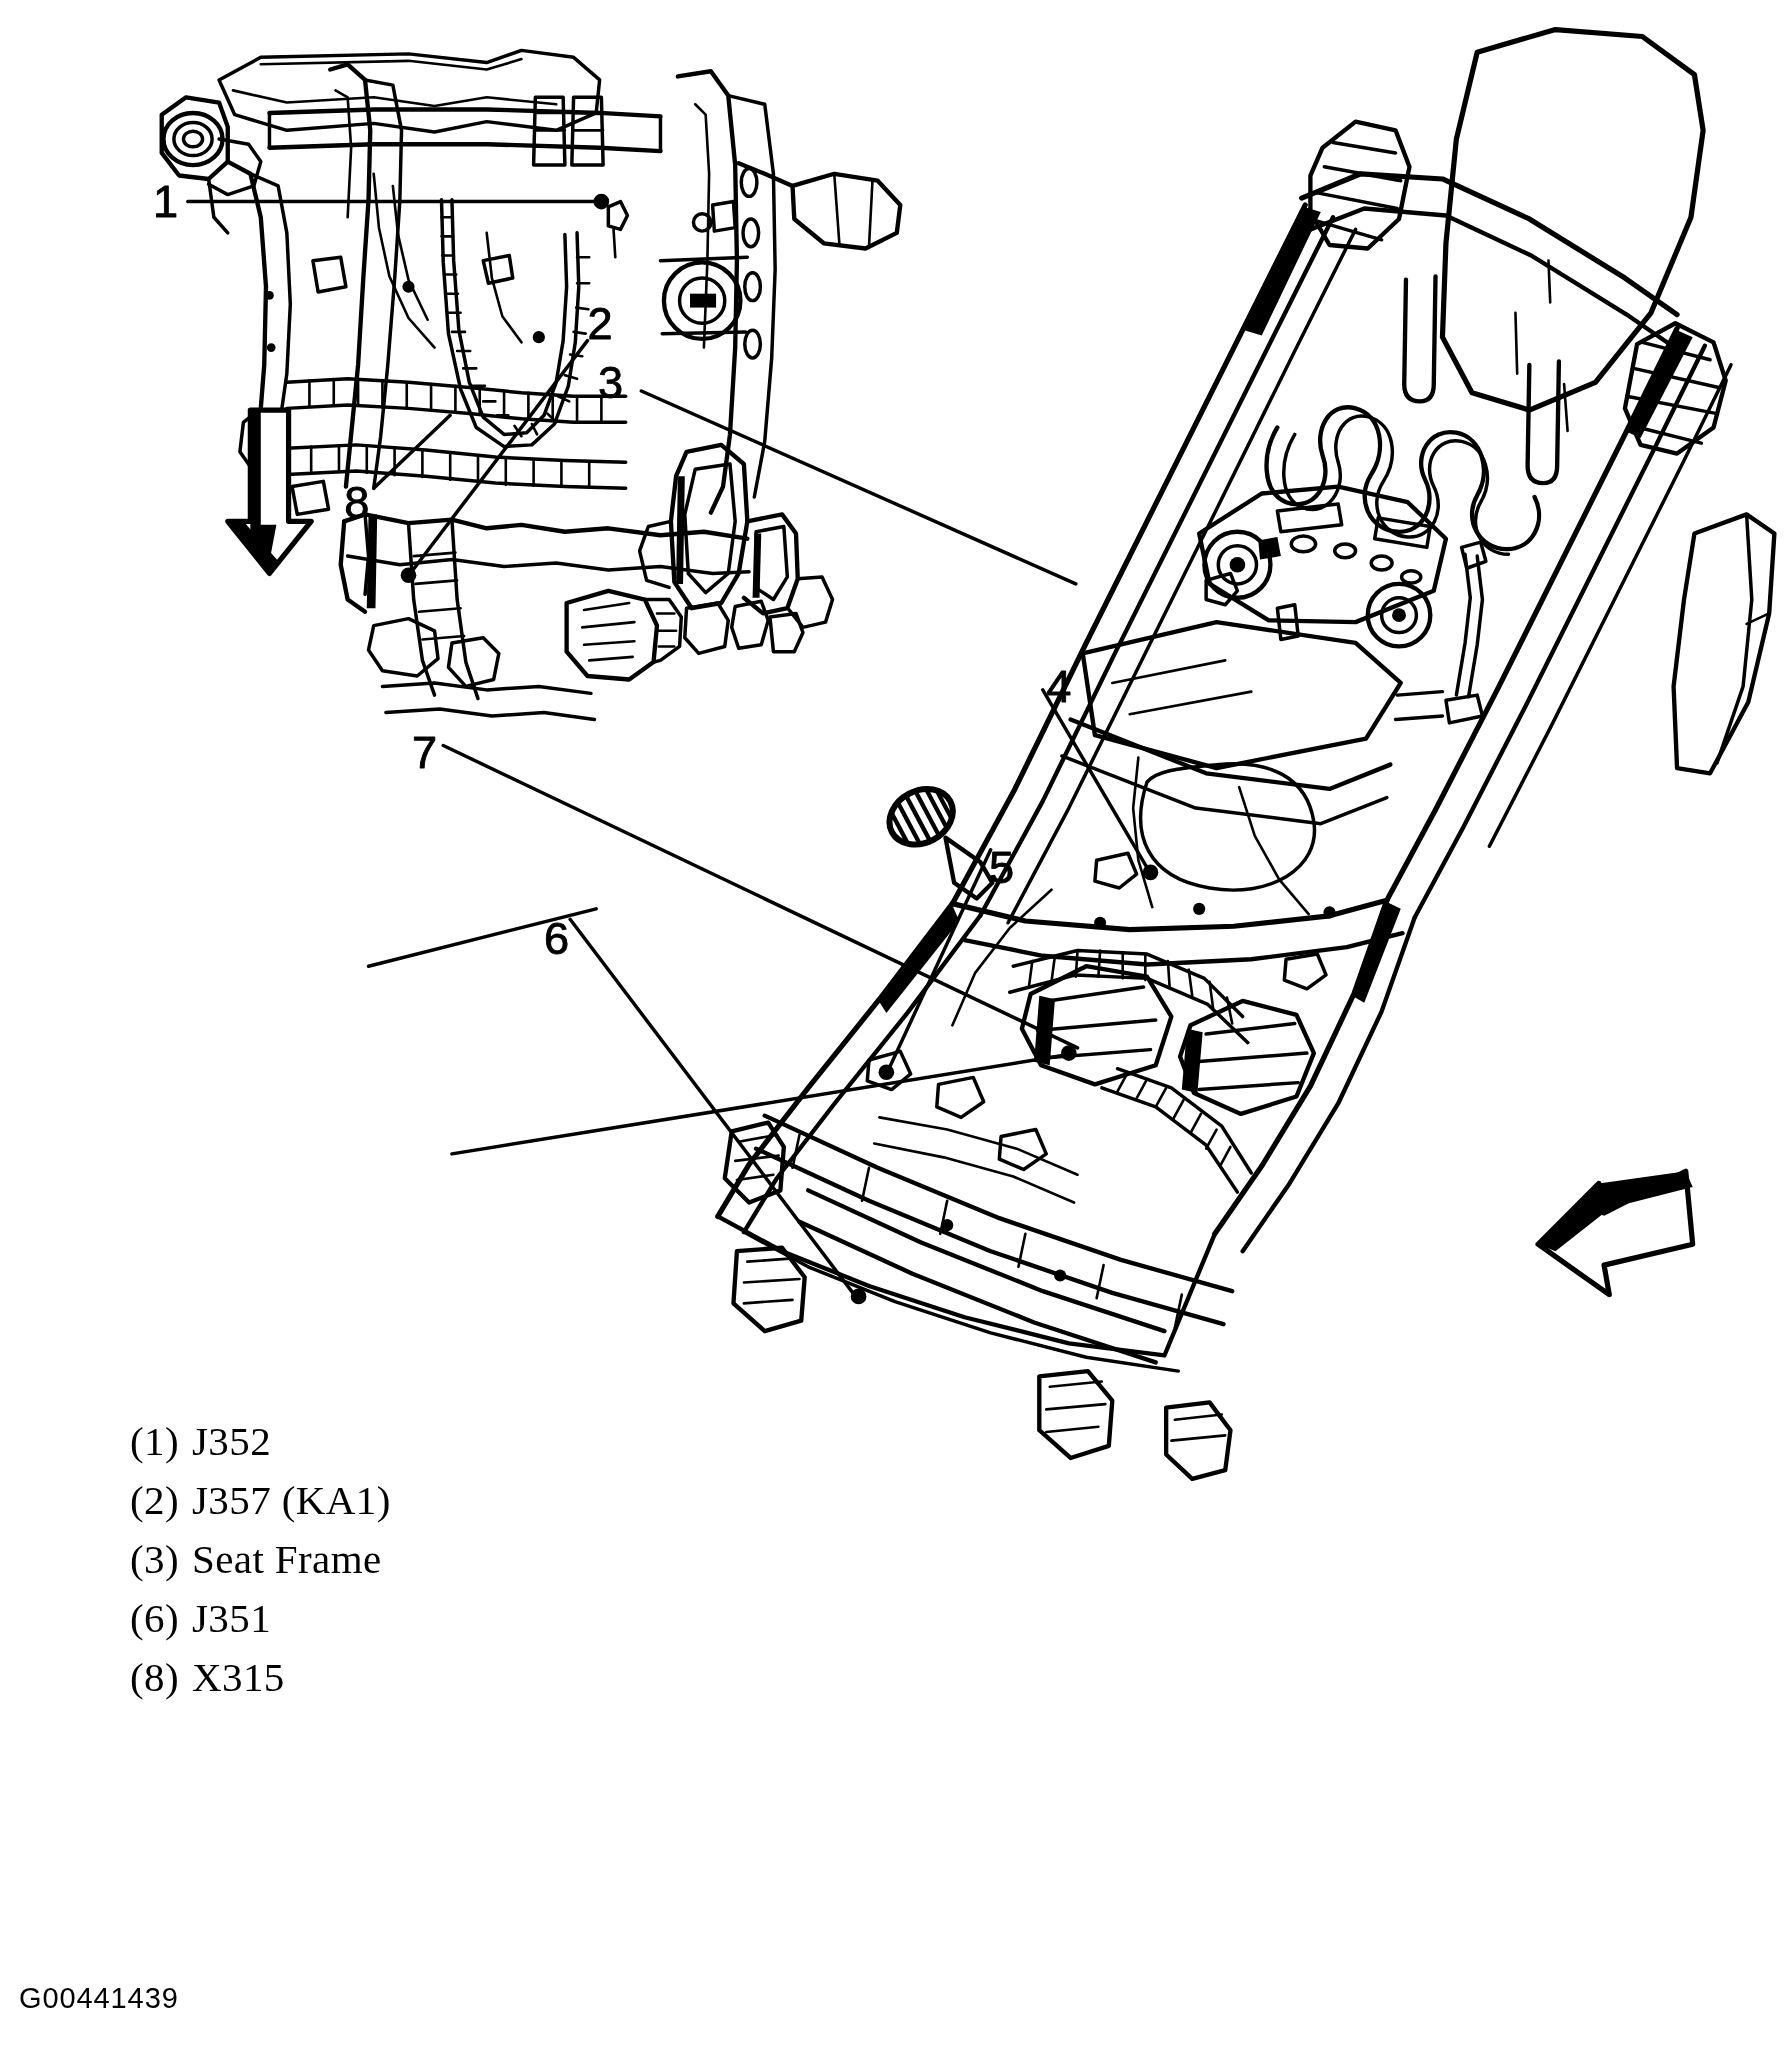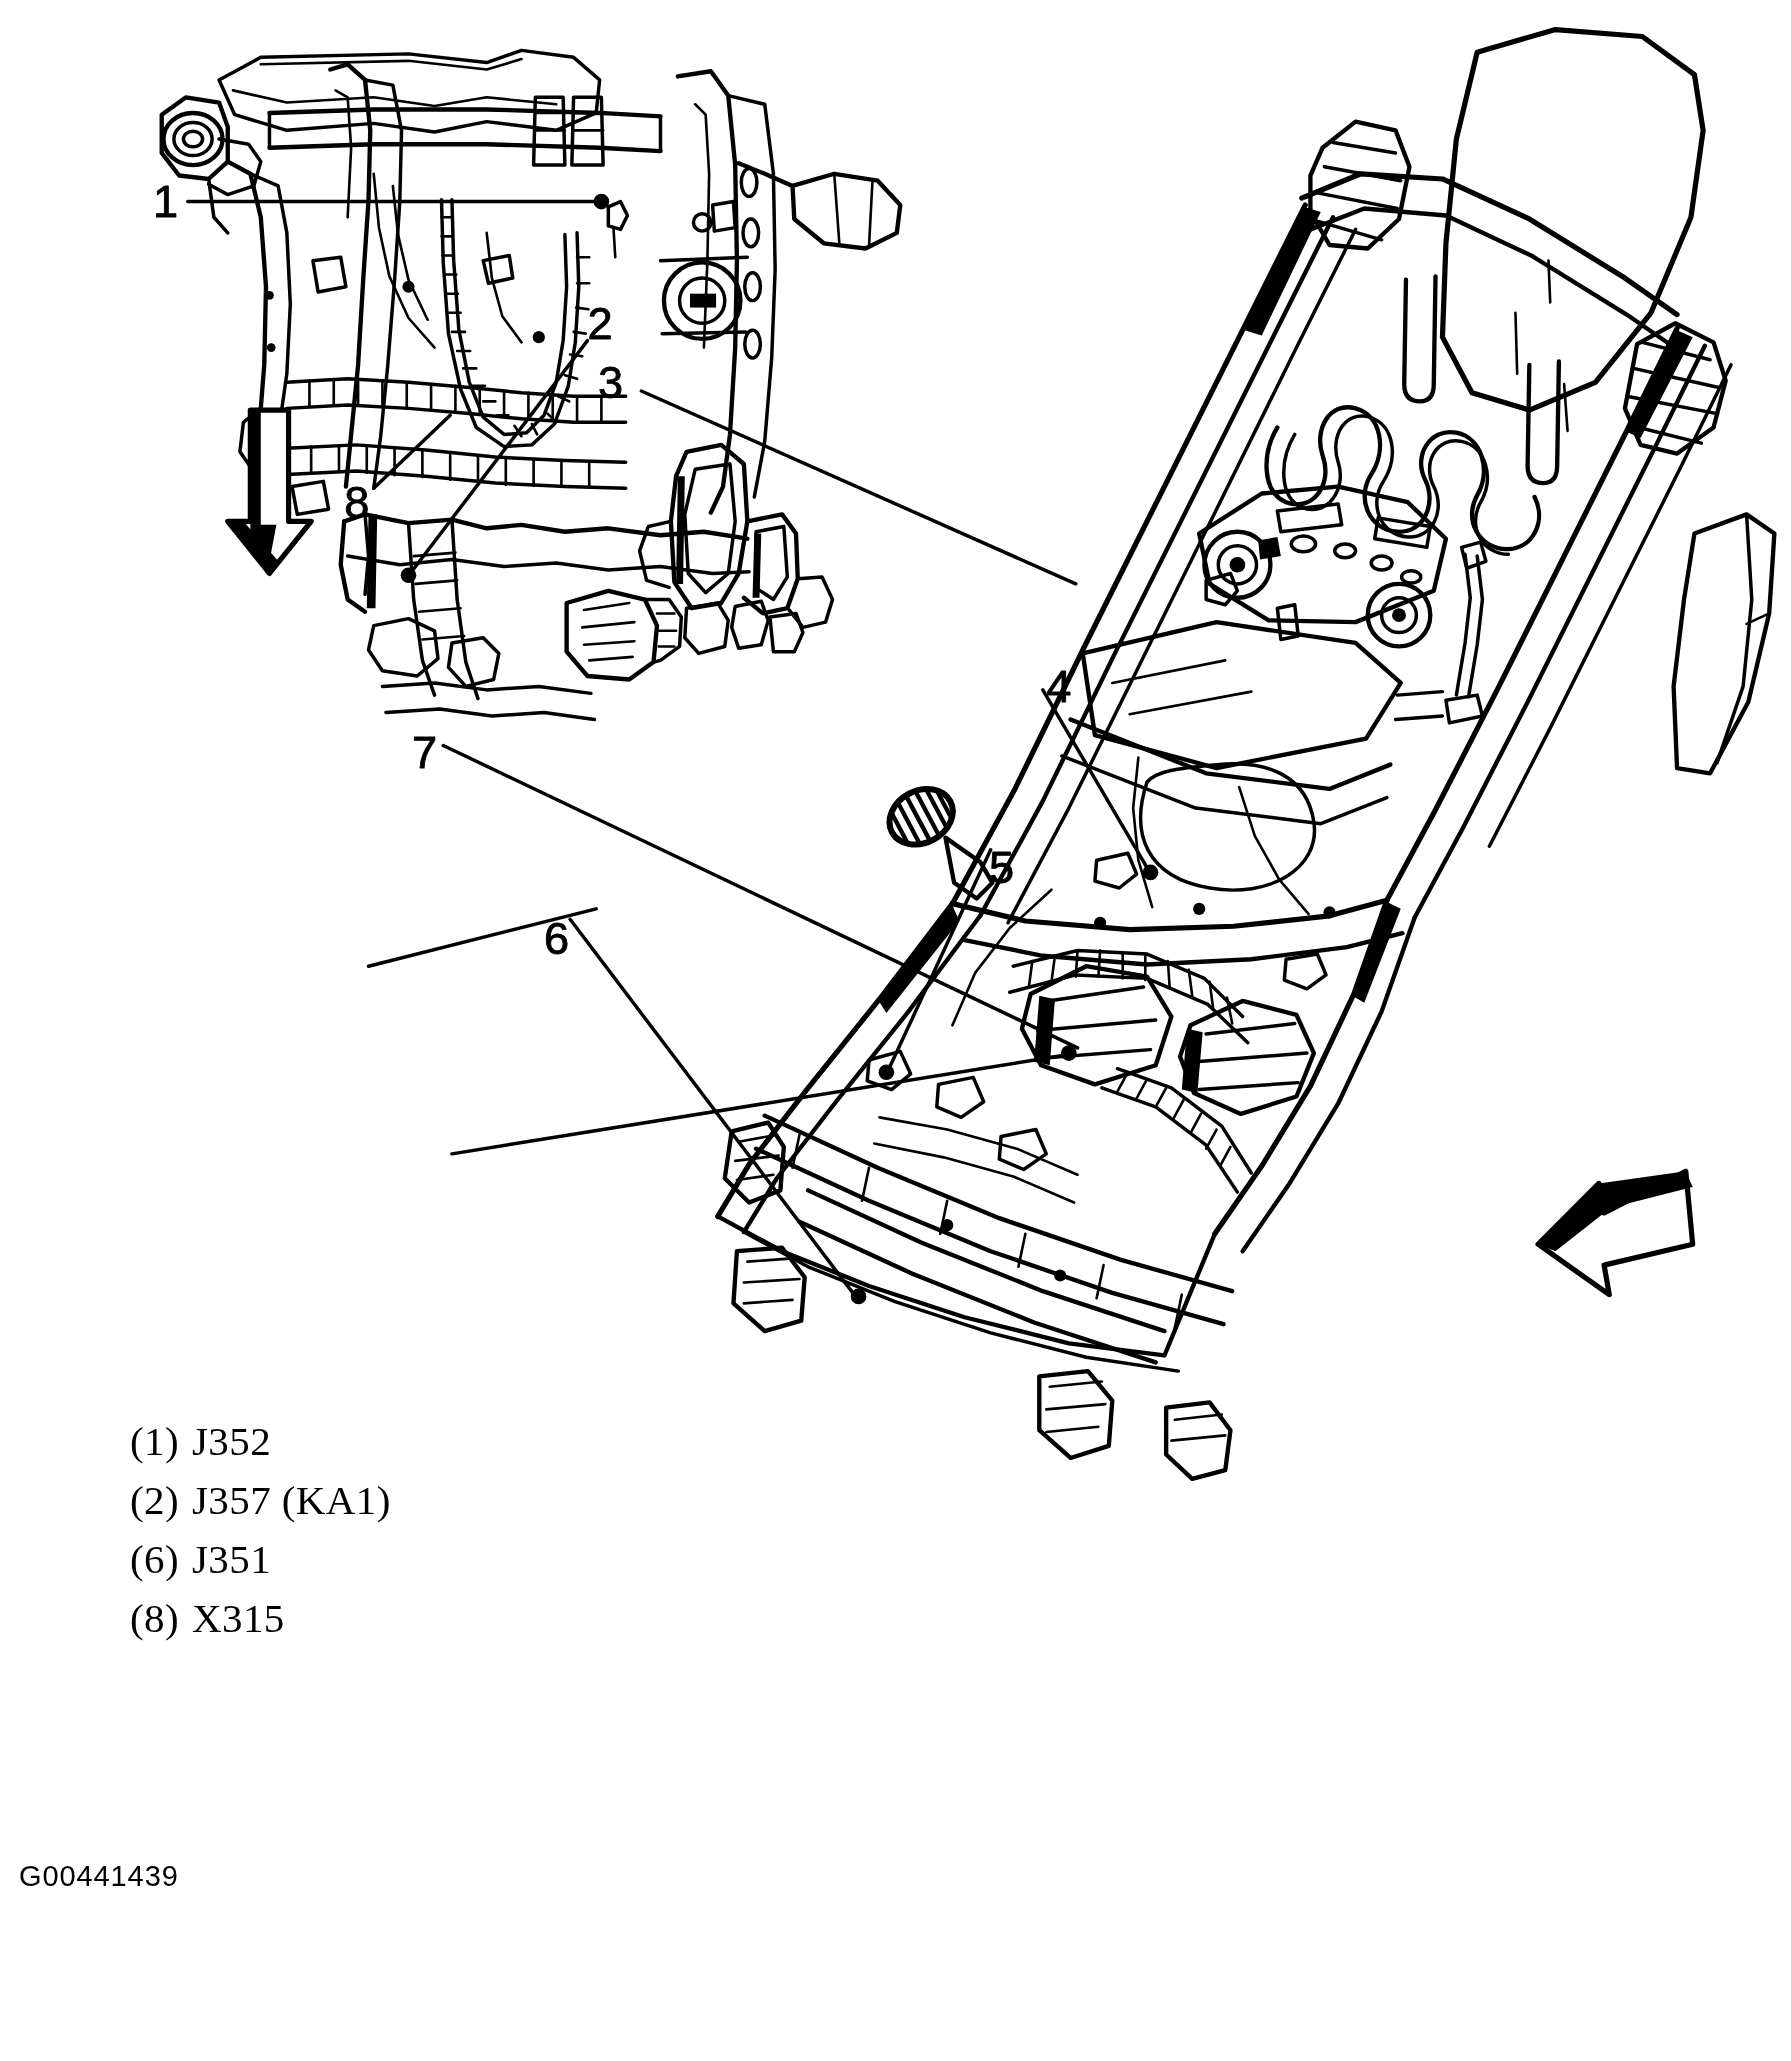--- a/index.html
+++ b/index.html
@@ -6,21 +6,21 @@
   body{width:1791px;height:2061px;position:relative;overflow:hidden;
        font-family:"Liberation Serif",serif;}
   #root{position:absolute;left:0;top:0;width:1791px;height:2061px;background:#fff;}
   svg.art{position:absolute;left:0;top:0;width:1791px;height:2061px;display:block;}
   .callout-num{font-family:"Liberation Sans",sans-serif;font-size:52px;fill:#000;}
   .legend{position:absolute;left:130px;top:1412px;width:782px;}
   .legend-row{font-family:"Liberation Serif",serif;font-size:41px;line-height:59px;
               color:#000;white-space:nowrap;letter-spacing:0.4px;}
   .legend-idx{display:inline-block;}
   .legend-lbl{display:inline-block;margin-left:13px;}
-  .figcode{position:absolute;left:19px;top:1860px;
+  .figcode{position:absolute;left:19px;top:1982px;
            font-family:"Liberation Sans",sans-serif;font-size:29px;color:#000;
            letter-spacing:0.9px;}
 </style>
 </head>
 <body>
 
 <div id="root">
 
   <svg class="art" viewBox="0 0 2061 2372">
     <defs>
@@ -398,20 +398,23 @@
   </svg>
 
   <div class="legend">
     <div class="legend-row">
       <span class="legend-idx">(1)</span><span class="legend-lbl">J352</span>
     </div>
     <div class="legend-row">
       <span class="legend-idx">(2)</span><span class="legend-lbl">J357 (KA1)</span>
     </div>
     <div class="legend-row">
+      <span class="legend-idx">(3)</span><span class="legend-lbl">Seat Frame</span>
+    </div>
+    <div class="legend-row">
       <span class="legend-idx">(6)</span><span class="legend-lbl">J351</span>
     </div>
     <div class="legend-row">
       <span class="legend-idx">(8)</span><span class="legend-lbl">X315</span>
     </div>
   </div>
 
   <div class="figcode">G00441439</div>
 
 </div>

